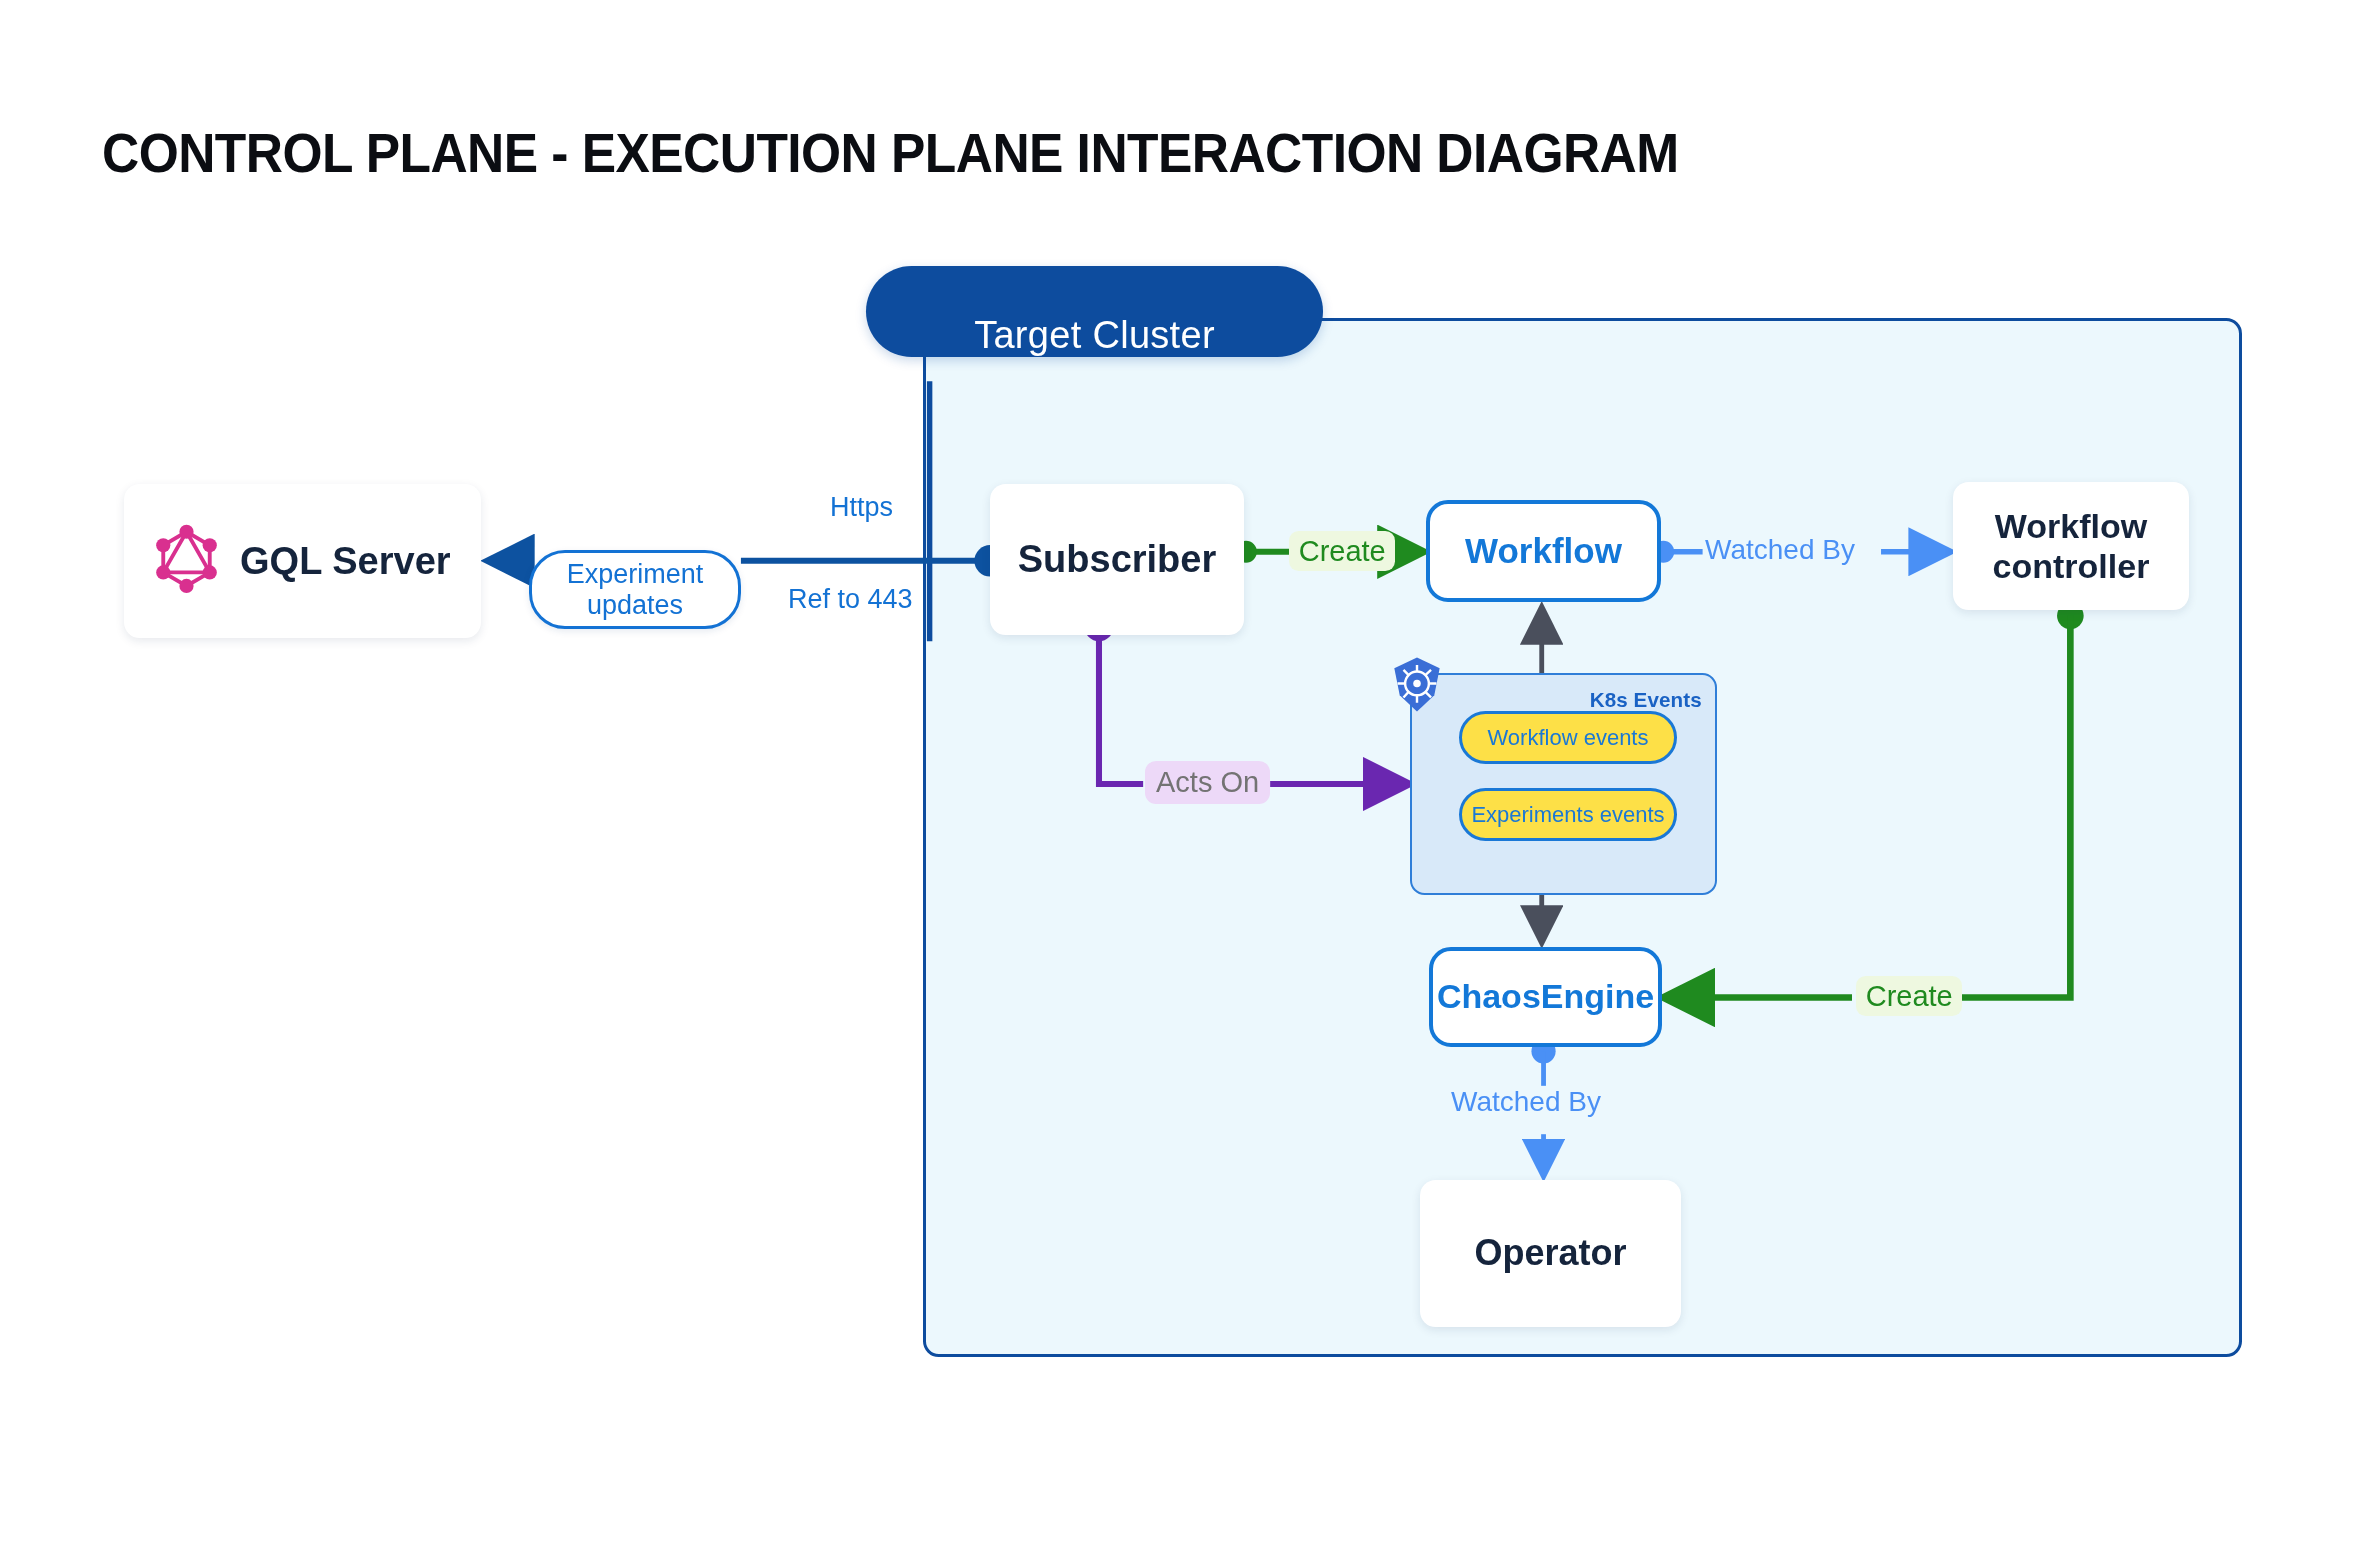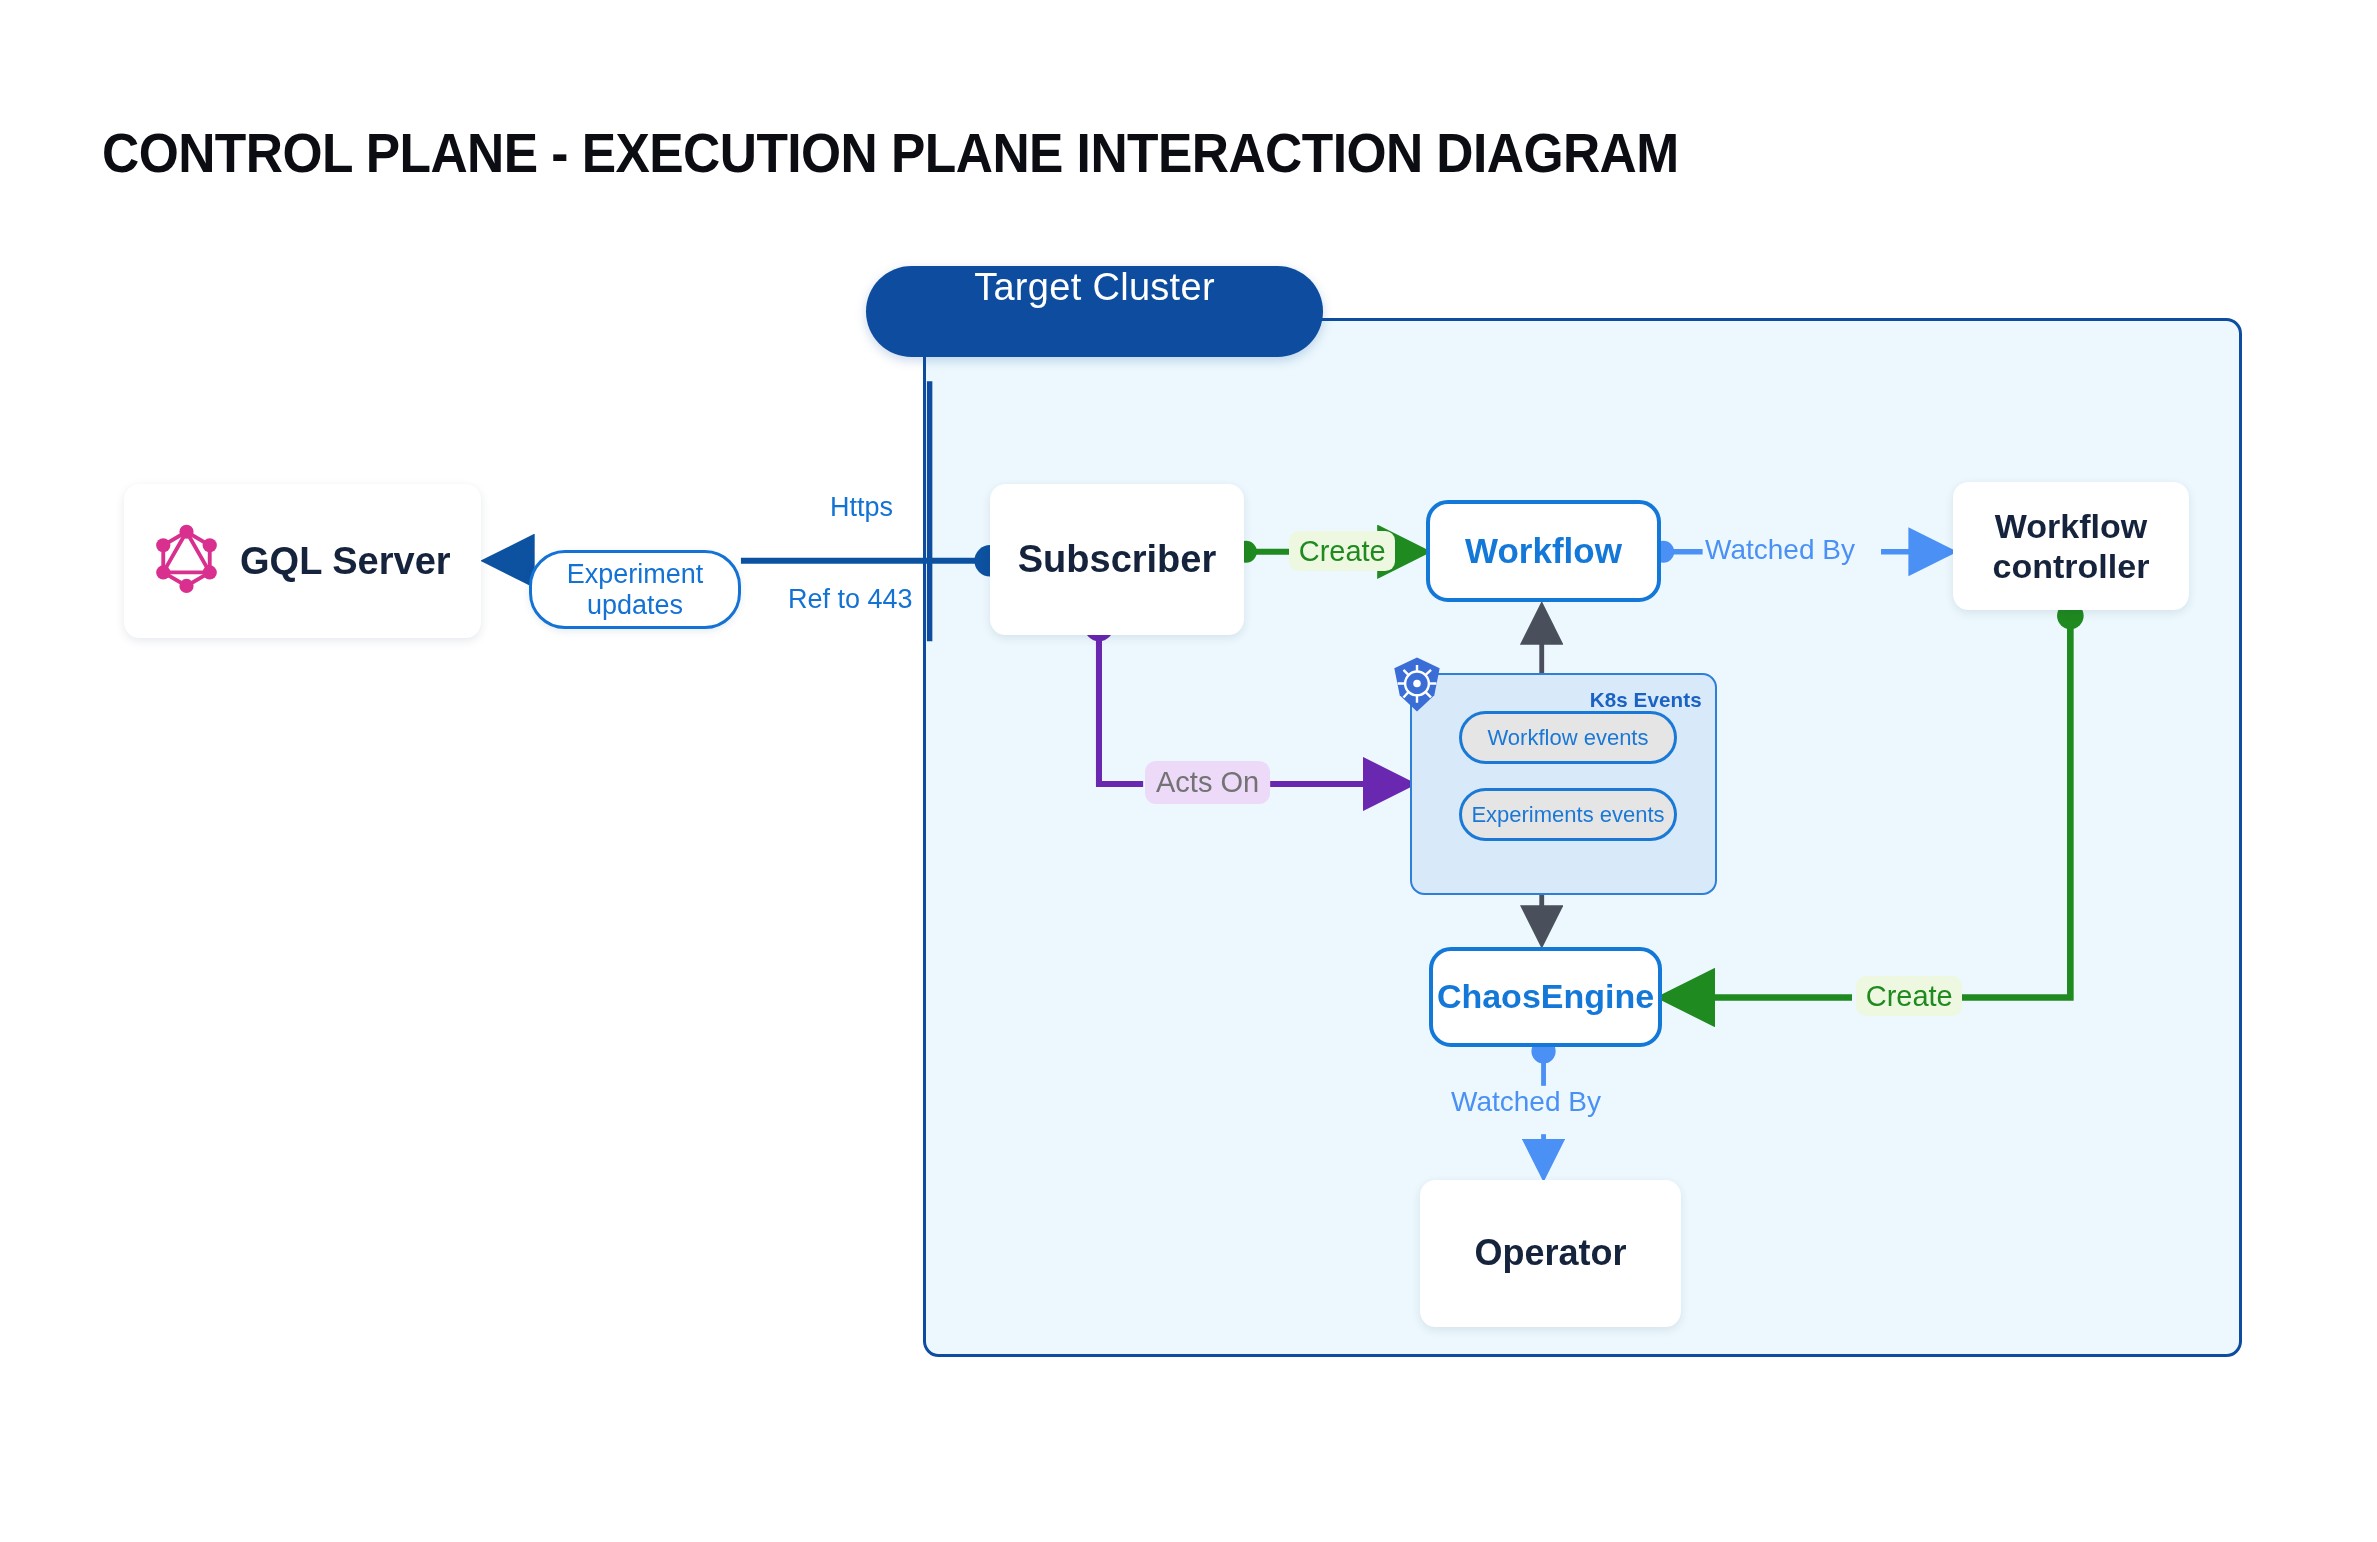--- a/index.html
+++ b/index.html
@@ -16,21 +16,21 @@
 
   
   .cluster-box{
     position:absolute;left:923px;top:318px;width:1319px;height:1039px;
     background:#ecf8fd;border:3.6px solid #0d4c9e;border-radius:15.7px;
     box-sizing:border-box;
   }
   .cluster-pill{
     position:absolute;left:866px;top:266px;width:457px;height:91px;
     background:#0d4c9e;border-radius:48px;
-    display:flex;align-items:flex-start;justify-content:center;
+    display:flex;align-items:flex-end;justify-content:center;
     color:#ffffff;font-size:38px;font-weight:normal;letter-spacing:0.3px;
     box-shadow:0 3.6px 11px rgba(13,76,158,.22);
   }
 
   
   .node{
     position:absolute;background:#ffffff;border-radius:15.7px;
     box-shadow:0 3px 9.7px rgba(20,40,80,.10);
     display:flex;align-items:center;justify-content:center;
     text-align:center;color:#15243c;font-weight:bold;
@@ -56,21 +56,21 @@
   
   .k8s-panel{
     position:absolute;left:1410px;top:673px;width:307px;height:222px;
     background:#d8e9f9;border:2.4px solid #2f7ed8;border-radius:14.5px;box-sizing:border-box;
   }
   .k8s-title{
     position:absolute;right:13.3px;top:13.3px;
     font-size:20.6px;font-weight:bold;color:#1a62c4;letter-spacing:0.1px;
   }
   .k8s-pill{
-    position:absolute;background:#e5e5e5;border:3px solid #1a78d6;border-radius:27px;
+    position:absolute;background:#fde047;border:3px solid #1a78d6;border-radius:27px;
     display:flex;align-items:center;justify-content:center;
     color:#1a78d6;font-size:22px;box-sizing:border-box;
   }
   #k8s-pill-workflow{left:1459px;top:711px;width:218px;height:53px;}
   #k8s-pill-experiments{left:1459px;top:788px;width:218px;height:53px;}
   .k8s-logo{
     position:absolute;left:1390px;top:656px;width:54px;height:57px;
   }
 
   

